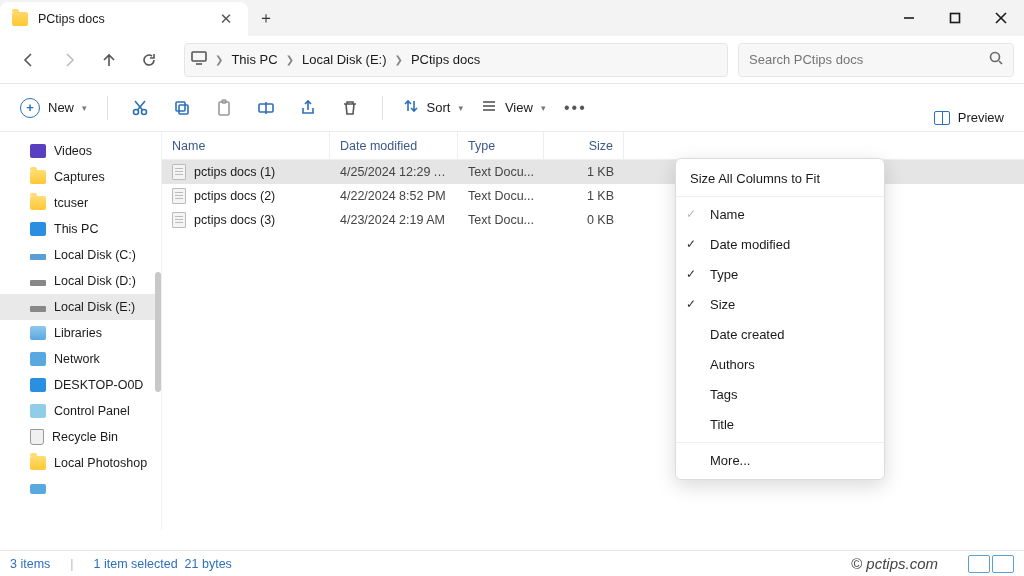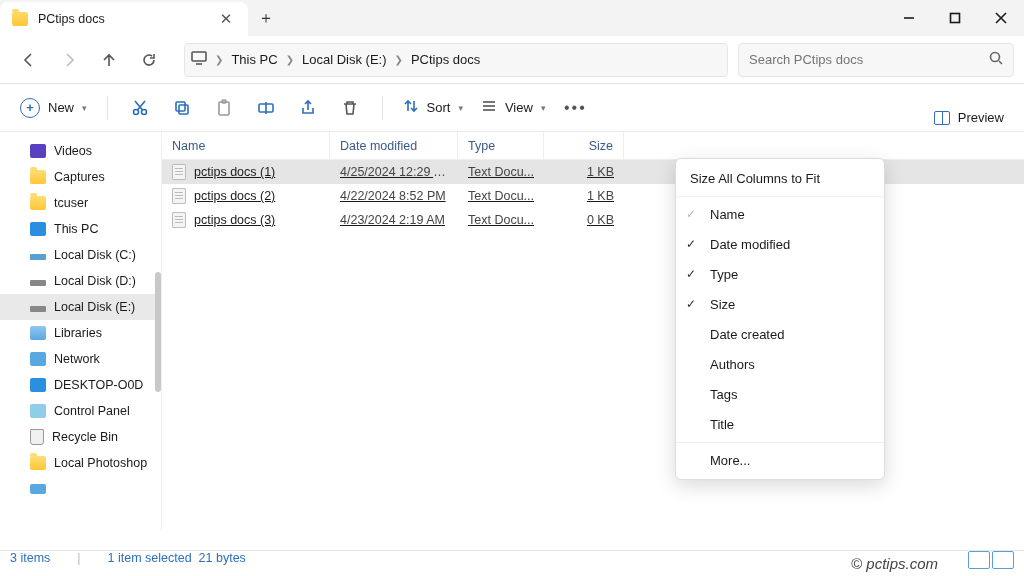--- a/index.html
+++ b/index.html
@@ -65,39 +65,39 @@
 .si-jsx { background: #5aa8e0; height: 10px; }
 .sidebar-scroll { position: absolute; right: 0; top: 140px; width: 6px; height: 120px; background: #c8c8c8; border-radius: 3px; }
 
 .filepane { flex: 1; position: relative; }
 .colhdr { height: 28px; display: flex; align-items: center; border-bottom: 1px solid #eee; color: #3a5a8a; font-size: 12.5px; }
 .col { padding: 0 10px; border-right: 1px solid #eee; height: 100%; display: flex; align-items: center; }
 .col.name { width: 168px; }
 .col.date { width: 128px; }
 .col.type { width: 86px; }
 .col.size { width: 80px; justify-content: flex-end; }
-.row { height: 24px; display: flex; align-items: center; font-size: 12.5px; text-decoration: underline; }
+.row { height: 24px; display: flex; align-items: center; font-size: 12.5px; }
 .row.sel { background: #e5e5e5; }
 .row .cell { padding: 0 10px; overflow: hidden; text-overflow: ellipsis; white-space: nowrap; }
 .row .cell.name { width: 168px; display: flex; align-items: center; gap: 8px; }
 .row .cell.date { width: 128px; color: #444; }
 .row .cell.type { width: 86px; color: #444; }
 .row .cell.size { width: 80px; text-align: right; color: #444; }
 .file-ico { width: 14px; height: 16px; background: #f4f4f4; border: 1px solid #bbb; border-radius: 1px; position: relative; }
 .file-ico::after { content:""; position:absolute; left:2px; right:2px; top:3px; height:1px; background:#bbb; box-shadow: 0 3px 0 #bbb, 0 6px 0 #bbb; }
 
 
 .ctxmenu { position: absolute; left: 675px; top: 158px; width: 210px; background: #fff; border: 1px solid #dcdcdc; border-radius: 6px; box-shadow: 0 6px 20px rgba(0,0,0,0.15); padding: 4px 0; font-size: 13px; }
 .ctx-item { height: 30px; display: flex; align-items: center; padding: 0 12px 0 34px; position: relative; }
 .ctx-item.sep-top { border-top: 1px solid #eee; margin-top: 3px; padding-top: 2px; height: 33px; }
 .ctx-item .chk { position: absolute; left: 10px; color: #333; font-size: 12px; }
 .ctx-item.dim .chk { color: #bbb; }
 
 
-.statusbar { position: absolute; bottom: 0; left: 0; right: 0; height: 26px; border-top: 1px solid #e6e6e6; display: flex; padding: 0 10px; font-size: 12.5px; color: #2c6fbb; gap: 27px; }
+.statusbar { position: absolute; bottom: 0; left: 0; right: 0; height: 26px; border-top: 1px solid #e6e6e6; display: flex; align-items: center; padding: 0 10px; font-size: 12.5px; color: #2c6fbb; gap: 20px; }
 .statusbar .sep { color: #bbb; }
 .watermark { position: absolute; right: 86px; bottom: 4px; color: #444; font-style: italic; font-size: 15px; }
 .viewbtns { margin-left: auto; display: flex; gap: 2px; }
 .viewbtn { width: 22px; height: 18px; border: 1px solid #5a9fd4; border-radius: 2px; }
 
 svg { stroke: currentColor; fill: none; stroke-width: 1.6; }
 </style>
 </head>
 <body>
 

